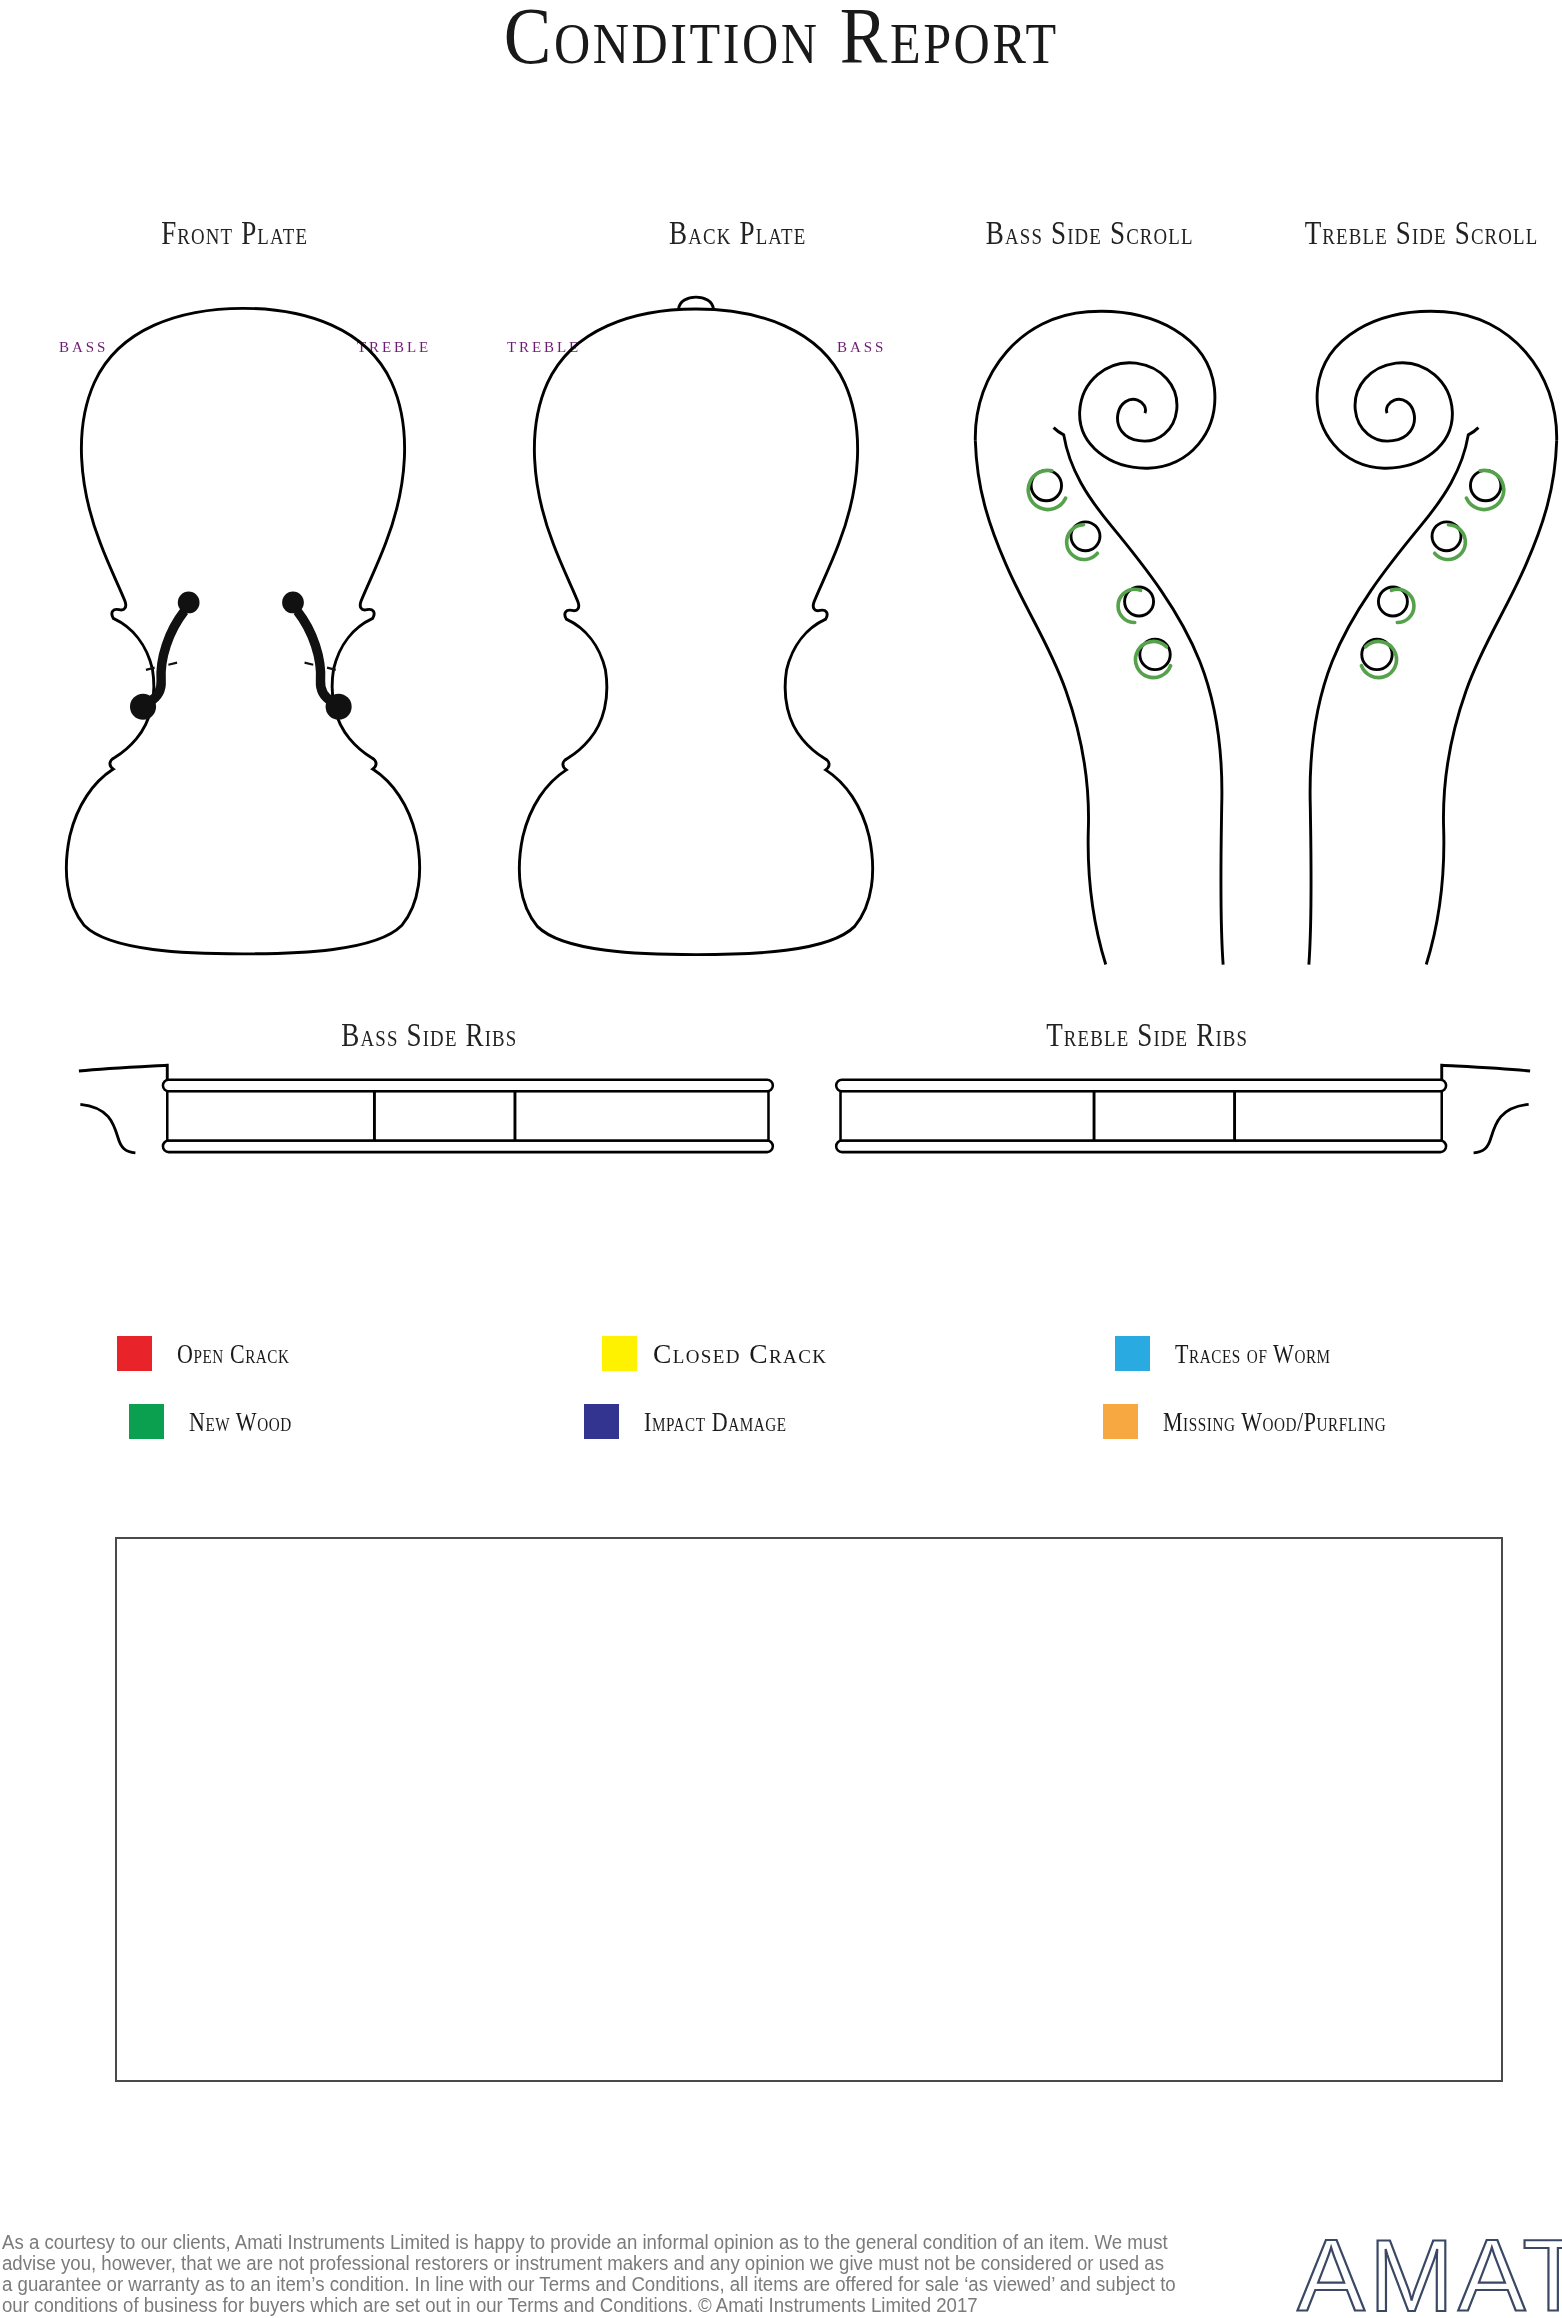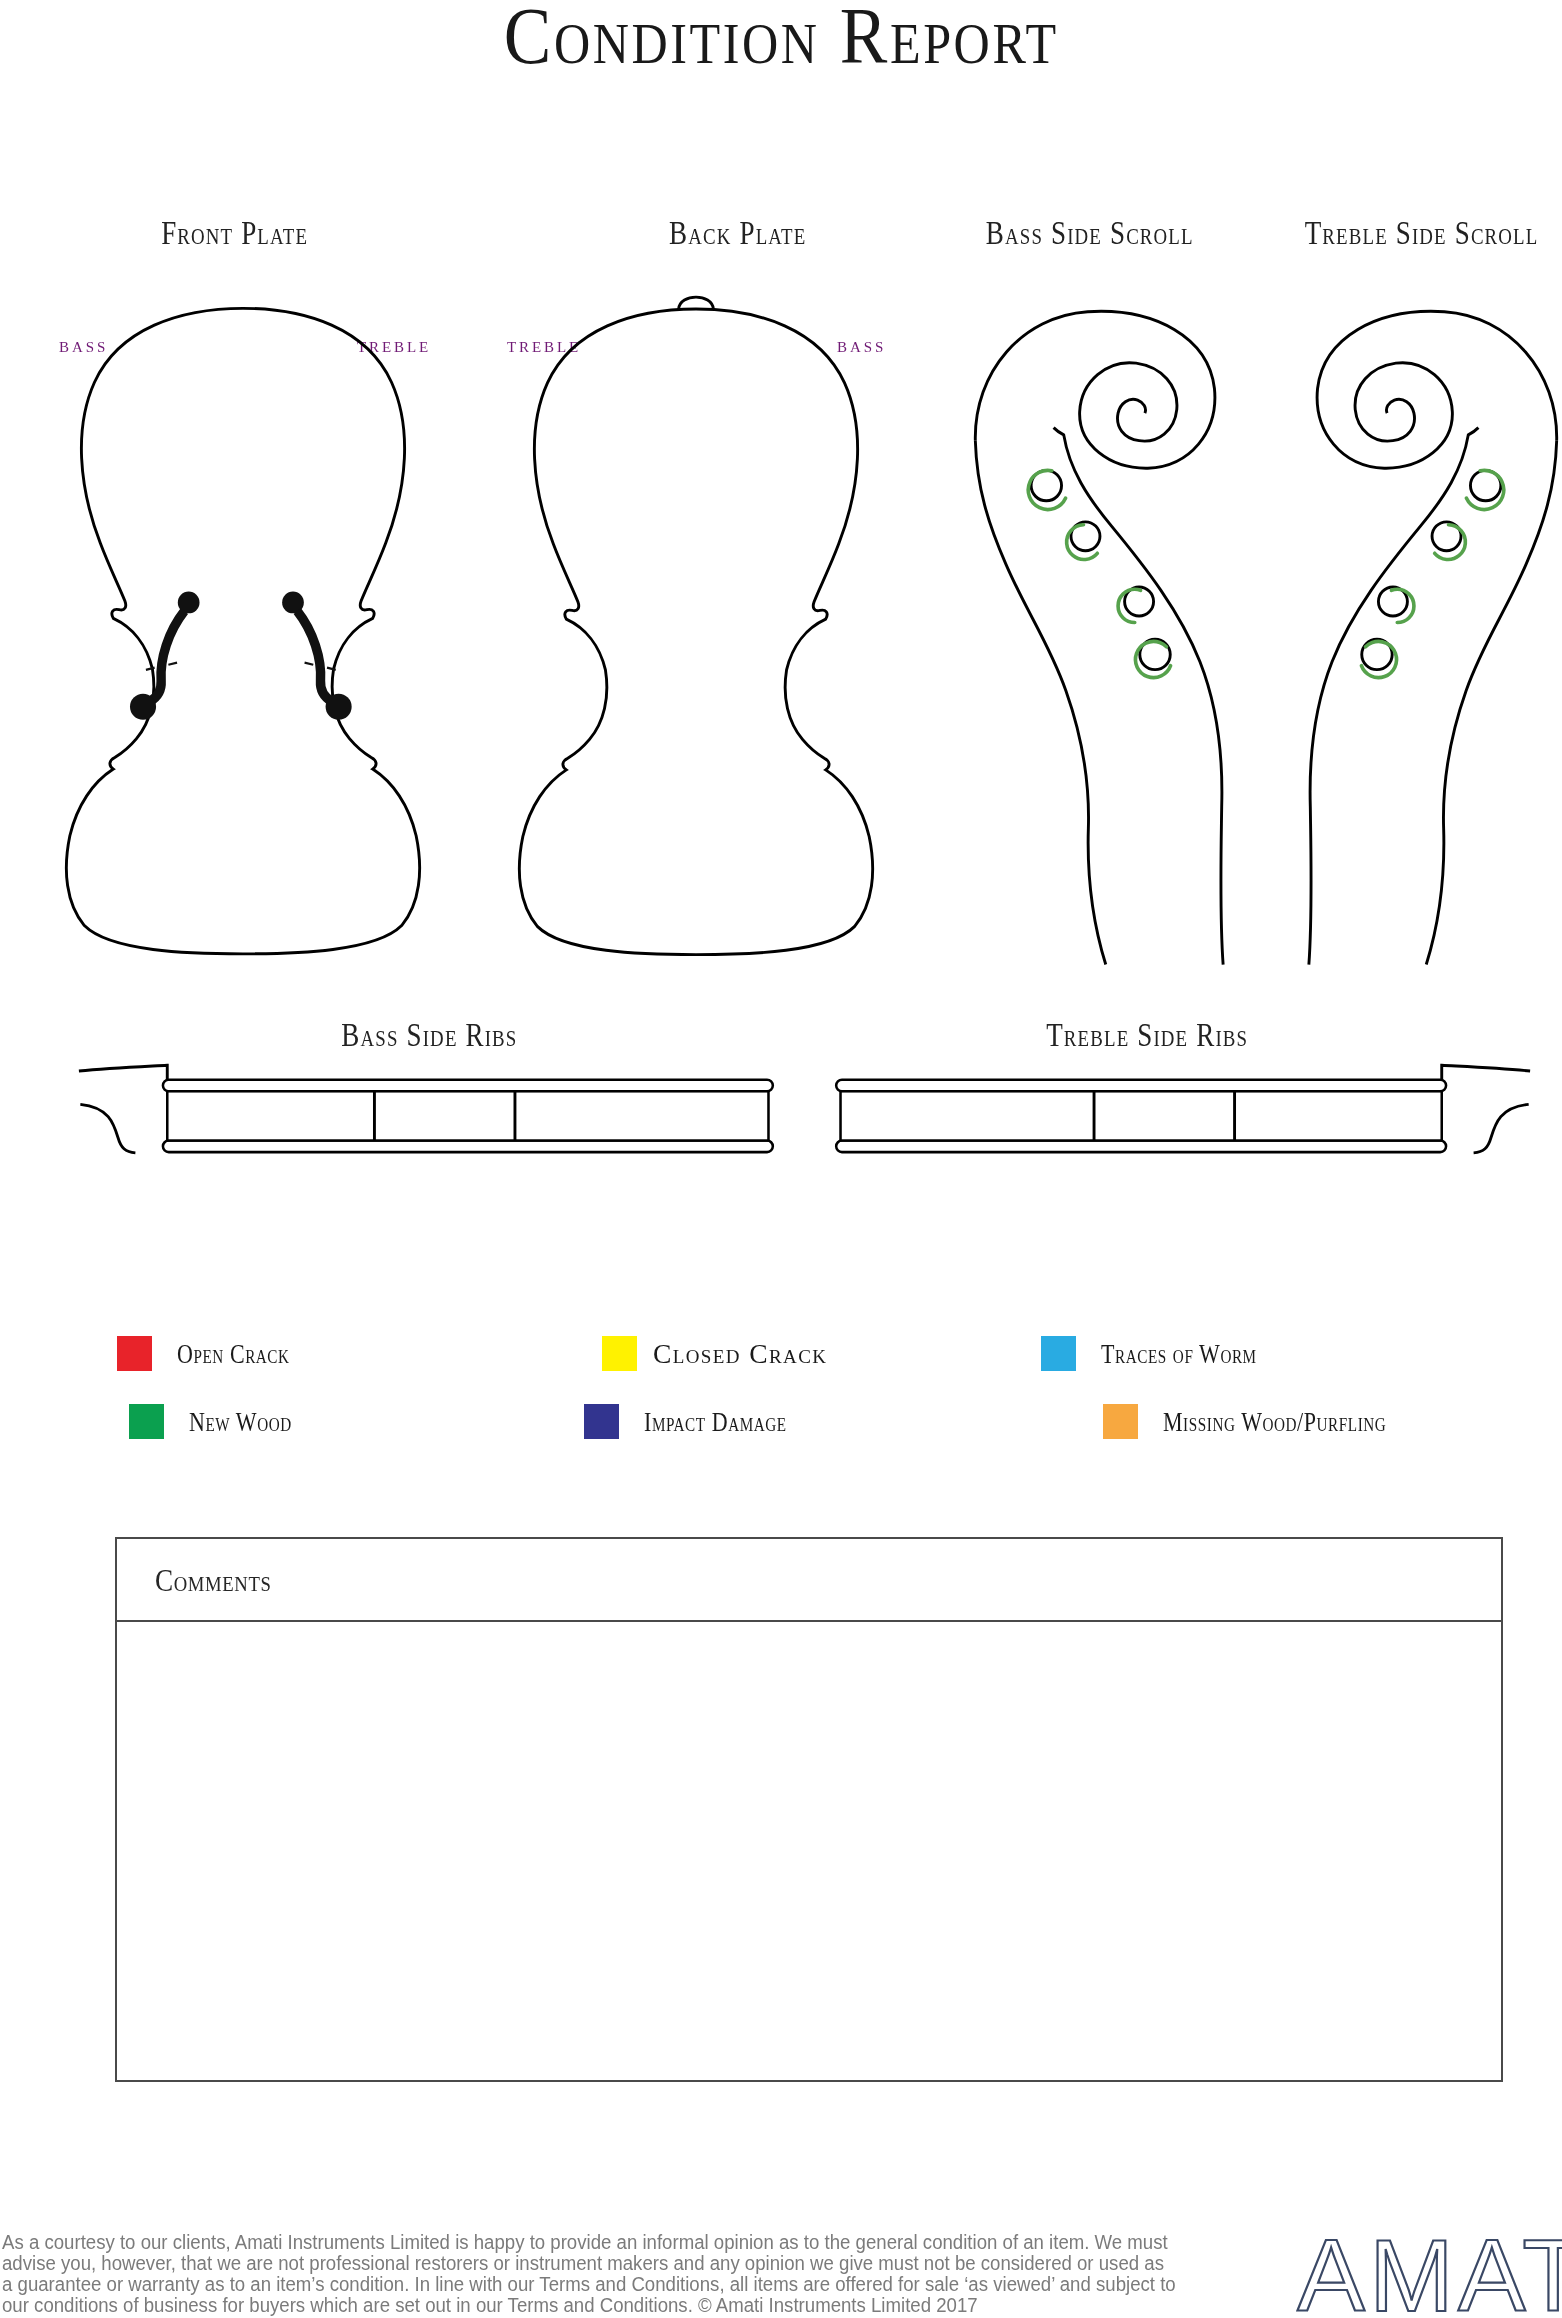--- a/index.html
+++ b/index.html
@@ -149,41 +149,38 @@
   </svg>
 
   <div class="legend-item" style="left:117px;top:1336px;">
     <span class="swatch" style="background-color: rgb(232, 35, 42);"></span>
     <span class="legend-label">Open Crack</span>
   </div>
   <div class="legend-item" style="left:602px;top:1336px;gap:16px;">
     <span class="swatch" style="background-color: rgb(255, 242, 0);"></span>
     <span class="legend-label wide">Closed Crack</span>
   </div>
-  <div class="legend-item" style="left:1041px;top:1336px;justify-content:center;">
+  <div class="legend-item" style="left:1115px;top:1336px;justify-content:center;">
     <span class="swatch" style="background-color: rgb(41, 171, 226);"></span>
     <span class="legend-label">Traces of Worm</span>
   </div>
   <div class="legend-item" style="left:129px;top:1404px;">
     <span class="swatch" style="background-color: rgb(11, 160, 79);"></span>
     <span class="legend-label">New Wood</span>
   </div>
   <div class="legend-item" style="left:584px;top:1404px;justify-content:center;">
     <span class="swatch" style="background-color: rgb(50, 52, 143);"></span>
     <span class="legend-label">Impact Damage</span>
   </div>
   <div class="legend-item" style="left:1103px;top:1404px;">
     <span class="swatch" style="background-color: rgb(247, 168, 64);"></span>
     <span class="legend-label">Missing Wood/Purfling</span>
   </div>
 
   <div class="comments-box">
-    <div class="comments-head">
-      <span class="comments-title">Comments</span>
-    </div>
     <div class="comments-body" contenteditable="true" style=""></div>
   </div>
 
   <div class="footer">
     <div>As a courtesy to our clients, Amati Instruments Limited is happy to provide an informal opinion as to the general condition of an item. We must</div>
     <div>advise you, however, that we are not professional restorers or instrument makers and any opinion we give must not be considered or used as</div>
     <div>a guarantee or warranty as to an item’s condition. In line with our Terms and Conditions, all items are offered for sale ‘as viewed’ and subject to</div>
     <div>our conditions of business for buyers which are set out in our Terms and Conditions. © Amati Instruments Limited 2017</div>
   </div>
 

